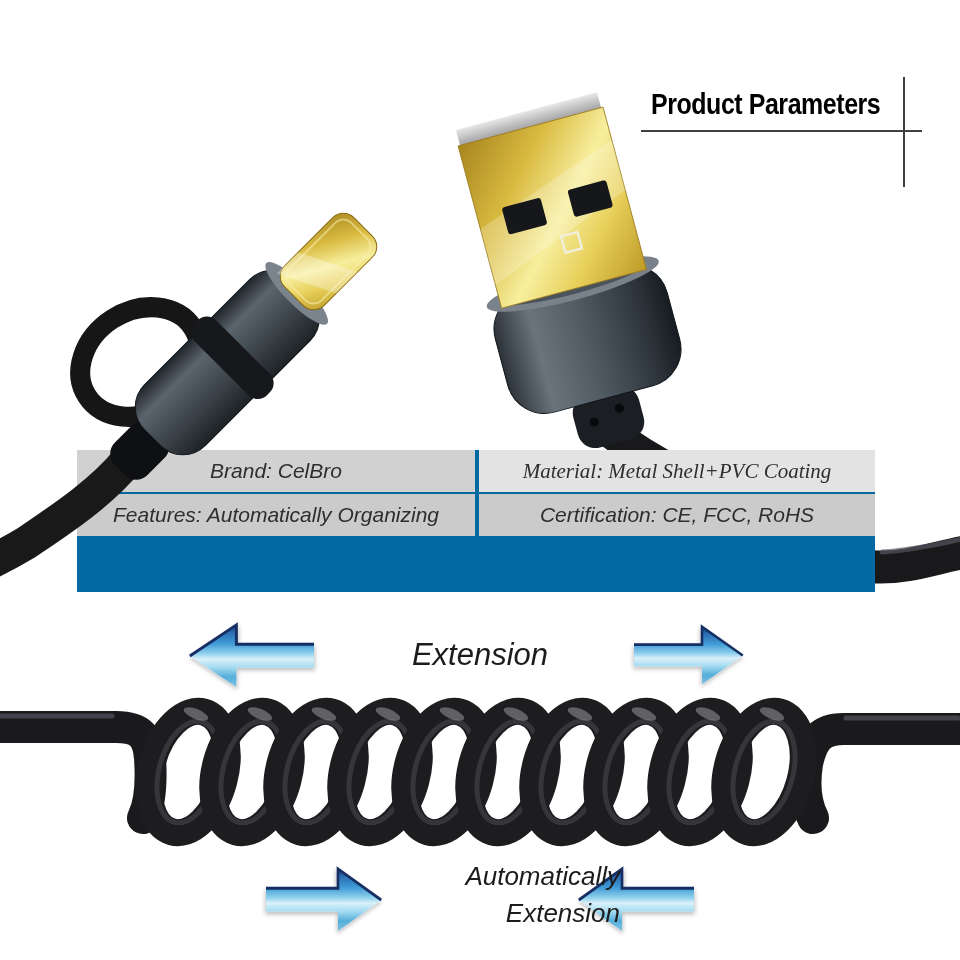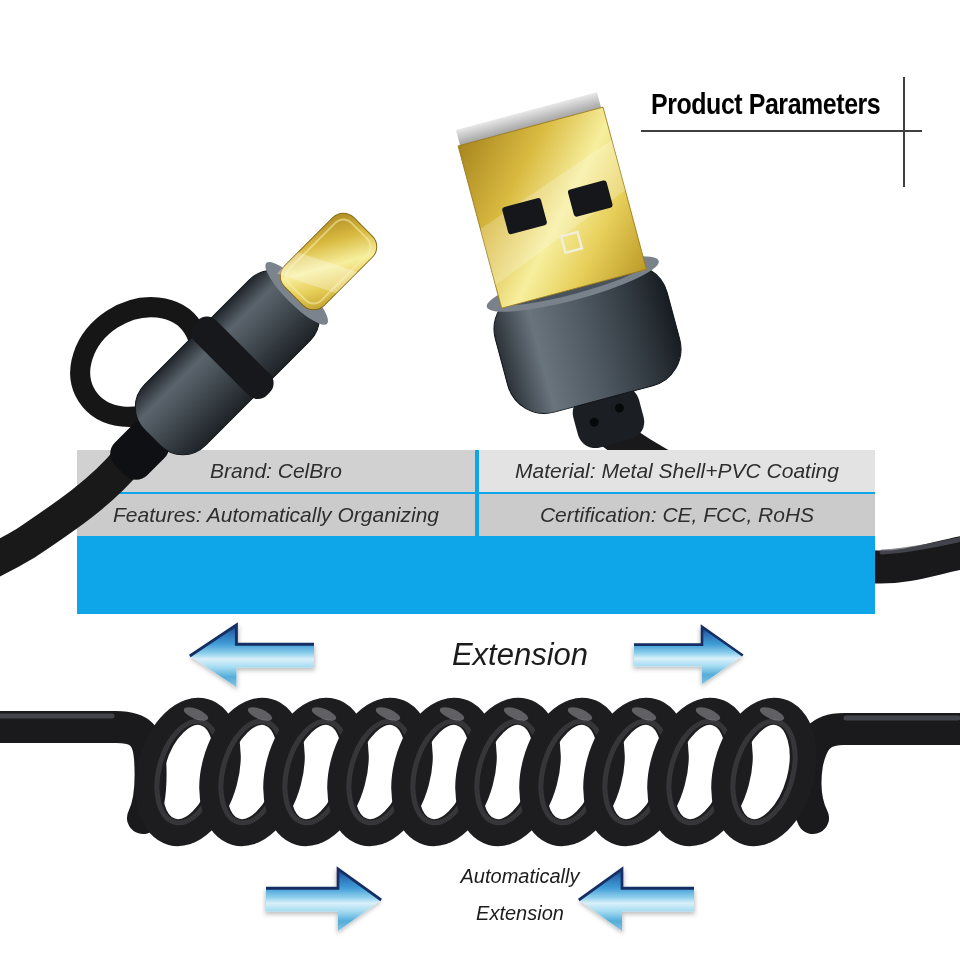--- a/index.html
+++ b/index.html
@@ -10,33 +10,33 @@
   .layer-front{z-index:2;}
 
   
   .title{position:absolute;left:651px;top:88px;z-index:3;font-size:29px;font-weight:700;
          color:#000;letter-spacing:-0.5px;white-space:nowrap;transform:scaleX(.86);
          transform-origin:left top;}
   .hline{position:absolute;left:641px;top:130px;width:281px;height:2px;background:#3f3f3f;z-index:3;}
   .vline{position:absolute;left:903px;top:77px;width:2px;height:110px;background:#3f3f3f;z-index:3;}
 
   
-  .params{position:absolute;left:77px;top:450px;width:798px;height:164px;z-index:1;
+  .params{position:absolute;left:77px;top:450px;width:798px;height:142px;z-index:1;
           display:grid;grid-template-columns:398px 396px;grid-auto-rows:42px;
-          column-gap:4px;row-gap:2px;background:#0ea5e9;}
+          column-gap:4px;row-gap:2px;background:#0369a1;}
   .cell{display:flex;align-items:center;justify-content:center;font-style:italic;
         font-size:21px;color:#2e2e2e;white-space:nowrap;}
   .r0{background:#d1d1d1;}
-  .r1{background:#e3e3e3;}
+  .r1{background:#e3e3e3;font-family:Liberation Serif, serif;}
   .r2{background:#cbcbcb;text-align:right;}
 
   
-  .label{position:absolute;z-index:3;font-style:italic;color:#1c1c1c;text-align:center;margin-left:40px;}
+  .label{position:absolute;z-index:3;font-style:italic;color:#1c1c1c;text-align:center;}
   .ext{left:390px;top:637px;width:180px;font-size:31px;}
-  .auto{left:340px;top:858px;width:280px;font-size:20px;line-height:37px;}
+  .auto{left:340px;top:858px;width:280px;font-size:26px;line-height:37px;text-align:right;}
 
   
   .cbl{fill:none;stroke:#19191b;stroke-width:33;stroke-linecap:round;}
   .cbl2{fill:none;stroke:#1a1a1c;stroke-width:32;stroke-linecap:round;}
   .cblHi{fill:none;stroke:#565660;stroke-width:5;opacity:.7;stroke-linecap:round;}
   .turnMain{fill:none;stroke:#1d1d20;stroke-width:27;}
   .turnSheen{fill:none;stroke:#47474d;stroke-width:5;opacity:.6;}
   .turnGlint{fill:#a2a2a8;opacity:.5;}
 </style>
 </head>

